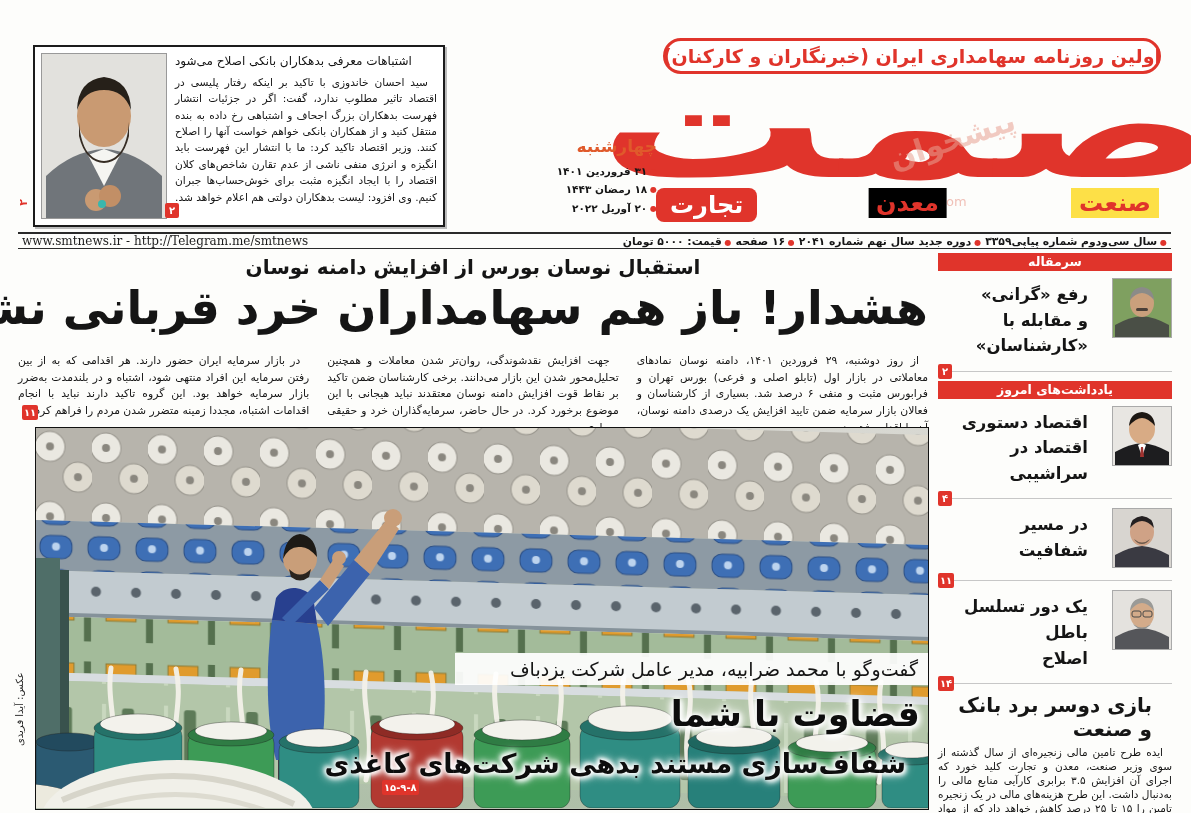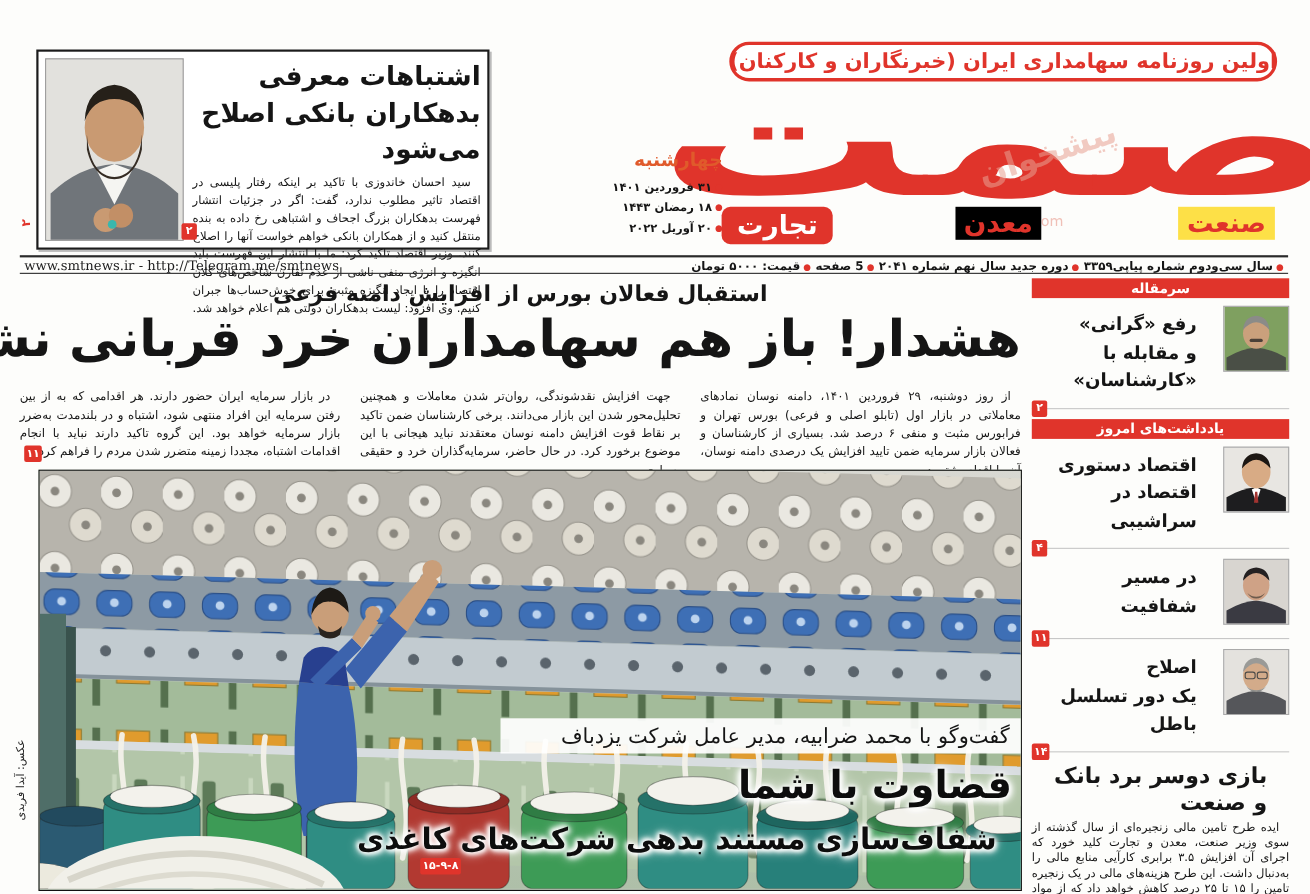--- a/index.html
+++ b/index.html
@@ -14,21 +14,21 @@
     min-width:14px;height:15px;line-height:15px;text-align:center;
     display:inline-block;border-radius:2px;padding:0 2px;box-sizing:border-box;
   }
   
   #topbox{
     left:33px;top:45px;width:412px;height:182px;background:#fff;
     border:2px solid #1b1b1b;box-shadow:2px 2px 0 #bbb;
     display:flex;flex-direction:row;direction:rtl;gap:8px;padding:6px;box-sizing:border-box;
   }
   #topbox .tb-text{flex:1;min-width:0;position:relative;}
-  #topbox .tb-title{font-weight:bold;font-size:24px;line-height:1.4;text-align:right;}
+  #topbox .tb-title{font-weight:normal;font-size:12px;line-height:1.4;text-align:left;}
   #topbox .tb-body{font-size:10.6px;line-height:1.55;text-align:justify;margin-top:4px;text-indent:9px;}
   #topbox .tb-photo{width:124px;flex:none;border:1px solid #999;overflow:hidden;background:#dcdbd7;}
   #topbox .tb-badge{position:absolute;left:130px;bottom:7px;}
   #edge-badge{left:20px;top:196px;transform:rotate(-90deg);font-size:11px;font-weight:bold;color:#e0342b;}
   
   #banner{
     left:663px;top:38px;width:498px;height:36px;border:3px solid #e0342b;border-radius:18px;
     color:#e0342b;font-weight:bold;font-size:19px;display:flex;align-items:center;justify-content:center;
     direction:rtl;background:#fff;box-sizing:border-box;white-space:nowrap;
   }
@@ -143,26 +143,26 @@
     <li>۱۸ رمضان ۱۴۴۳</li>
     <li>۲۰ آوریل ۲۰۲۲</li>
   </ul>
 </div>
 
 <div id="infobar" class="abs">
   <span class="left">www.smtnews.ir   -   http://Telegram.me/smtnews</span>
   <span class="right">
     <span>سال سی‌ودوم شماره پیاپی۳۳۵۹</span>
     <span>دوره جدید سال نهم شماره ۲۰۴۱</span>
-    <span>5 صفحه</span>
+    <span>۱۶ صفحه</span>
     <span>قیمت: ۵۰۰۰ تومان</span>
   </span>
 </div>
 
-<div id="kicker" class="abs">استقبال فعالان بورس از افزایش دامنه فرعی</div>
+<div id="kicker" class="abs">استقبال نوسان بورس از افزایش دامنه نوسان</div>
 <div id="headline" class="abs">هشدار! باز هم سهامداران خرد قربانی نشوند</div>
 <div id="lead" class="abs">
   <div class="col">از روز دوشنبه، ۲۹ فروردین ۱۴۰۱، دامنه نوسان نمادهای معاملاتی در بازار اول (تابلو اصلی و فرعی) بورس تهران و فرابورس مثبت و منفی ۶ درصد شد. بسیاری از کارشناسان و فعالان بازار سرمایه ضمن تایید افزایش یک درصدی دامنه نوسان، آن را اقدام مثبتی در</div>
   <div class="col">جهت افزایش نقدشوندگی، روان‌تر شدن معاملات و همچنین تحلیل‌محور شدن این بازار می‌دانند. برخی کارشناسان ضمن تاکید بر نقاط قوت افزایش دامنه نوسان معتقدند نباید هیجانی با این موضوع برخورد کرد. در حال حاضر، سرمایه‌گذاران خرد و حقیقی بسیاری</div>
   <div class="col">در بازار سرمایه ایران حضور دارند. هر اقدامی که به از بین رفتن سرمایه این افراد منتهی شود، اشتباه و در بلندمدت به‌ضرر بازار سرمایه خواهد بود. این گروه تاکید دارند نباید با انجام اقدامات اشتباه، مجددا زمینه متضرر شدن مردم را فراهم کرد.</div>
 </div>
 <span id="lead-badge" class="badge abs">۱۱</span>
 
 <div id="photo-frame" class="abs">
   <svg viewBox="0 0 892 380" width="892" height="380" preserveAspectRatio="none">
@@ -374,22 +374,22 @@
         <rect width="58" height="58" fill="#e4e2de"></rect>
         <path d="M2,58 L2,46 Q16,38 29,37 Q42,38 56,46 L56,58 Z" fill="#55565a"></path>
         <ellipse cx="29" cy="23" rx="12" ry="14" fill="#d3ab8a"></ellipse>
         <path d="M17,20 Q18,8 29,7 Q40,8 41,20 Q35,12 29,12 Q23,12 17,20 Z" fill="#9a9a97"></path>
         <rect x="19" y="20" width="9" height="6" rx="2" fill="none" stroke="#4a4a48"></rect>
         <rect x="30" y="20" width="9" height="6" rx="2" fill="none" stroke="#4a4a48"></rect>
         <path d="M20,33 Q29,40 38,33 Q34,38 29,38 Q24,38 20,33 Z" fill="#8f8f8c"></path>
       </svg>
     </div>
     <div class="sb-title">
+      <div>یک دور تسلسل باطل</div>
       <div>اصلاح</div>
-      <div>یک دور تسلسل باطل</div>
     </div>
     <span class="badge">۱۴</span>
   </div>
 
   <div class="sb-report-title">بازی دوسر برد بانک و صنعت</div>
   <div class="sb-report-body">
     <p>ایده طرح تامین مالی زنجیره‌ای از سال گذشته از سوی وزیر صنعت، معدن و تجارت کلید خورد که اجرای آن افزایش ۳.۵ برابری کارآیی منابع مالی را به‌دنبال داشت. این طرح هزینه‌های مالی در یک زنجیره تامین را ۱۵ تا ۲۵ درصد کاهش خواهد داد که از مواد اولیه، تولید، توزیع و پخش به مصرف‌کننده می‌رسد و کنترل هزینه‌های مردم را در دست دارد. براساس اخبار طرح تامین مالی زنجیره‌ای از دی ۱۴۰۰ با همکاری ۷ بانک عامل و تعامل بانک مرکزی و وزارت امور اقتصادی و دارایی به صورت آزمایشی آغاز شد و در ادامه ۵ بانک کشاورزی، توسعه‌تعاون، آینده، ایران‌زمین و خاورمیانه نیز به این بانک‌ها اضافه شدند.</p>
 
   </div>
 

